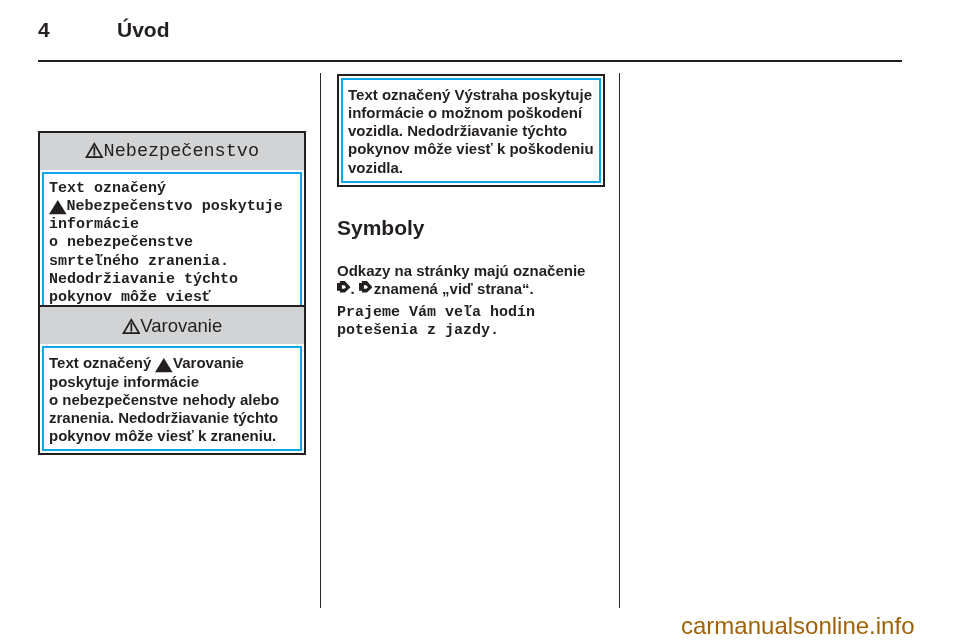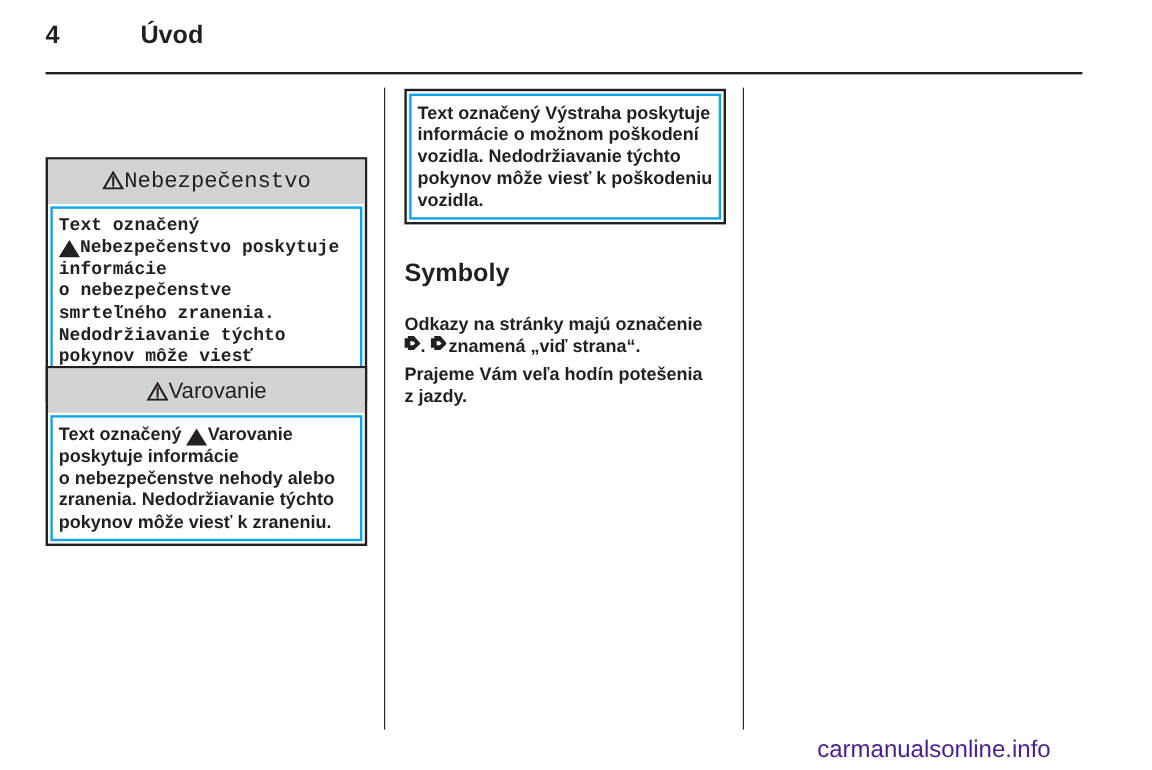--- a/index.html
+++ b/index.html
@@ -22,21 +22,21 @@
   .tri-head{display:inline-block;width:18.6px;height:16px;vertical-align:-2px;}
   .box-body.narrow{padding-right:10px;}
   .glue{white-space:nowrap;}
   .tri-body{display:inline-block;width:17.6px;height:14.3px;vertical-align:-4.5px;}
   .box-body{border:2px solid #0ea5e9;margin:2px;padding:6px 5px 4px 5px;
             font-size:15px;font-weight:bold;line-height:18.15px;}
 
   .ptext{position:absolute;font-size:15px;font-weight:bold;line-height:18.15px;}
   .arr{display:inline-block;width:13.5px;height:11.6px;vertical-align:1.5px;}
   .thin{font-size:5px;}
-  .watermark{position:absolute;left:681px;top:612px;font-size:20px;color:#4c1d95;line-height:27.5px;white-space:nowrap;}
+  .watermark{position:absolute;left:681px;top:612px;font-size:24px;color:#a16207;line-height:27.5px;white-space:nowrap;}
 </style>
 </head>
 <body>
 
 <div class="page">
 
   <div class="hdr-num">4</div>
   <div class="hdr-title">Úvod</div>
   <div class="hrule"></div>
   <div class="colsep" style="left:319.5px;top:73px;height:535px;"></div>
@@ -70,16 +70,16 @@
   </div>
 
   <div class="sec-title" style="left:337px;top:215px;">Symboly</div>
 
   <div class="ptext" style="left:337px;top:262px;width:256px;"><span>Odkazy na stránky majú označenie</span> <svg class="arr" viewBox="0 0 13.5 11.6">
         <path d="M0 1.9 H2.9 V0 H7.9 L13.5 6.3 L7.9 11.6 H2.9 V9.7 H0 Z M4.9 4.3 V7.8 H7.3 L9.0 6.3 L7.3 4.3 Z" fill="#231f20" fill-rule="evenodd"></path>
       </svg><span>.</span> <svg class="arr arr2" viewBox="0 0 13.5 11.6">
         <path d="M0 1.9 H2.9 V0 H7.9 L13.5 6.3 L7.9 11.6 H2.9 V9.7 H0 Z M4.9 4.3 V7.8 H7.3 L9.0 6.3 L7.3 4.3 Z" fill="#231f20" fill-rule="evenodd"></path>
       </svg><span class="thin"> </span><span>znamená „viď strana“.</span></div>
 
-  <div class="ptext" style="left:337px;top:304px;width:256px;">Prajeme Vám veľa hodín potešenia z&nbsp;jazdy.</div>
+  <div class="ptext" style="left:337px;top:304px;width:256px;font-family:Liberation Mono, monospace;">Prajeme Vám veľa hodín potešenia z&nbsp;jazdy.</div>
 
   <div class="watermark">carmanualsonline.info</div>
 </div>
 
 </body></html>

